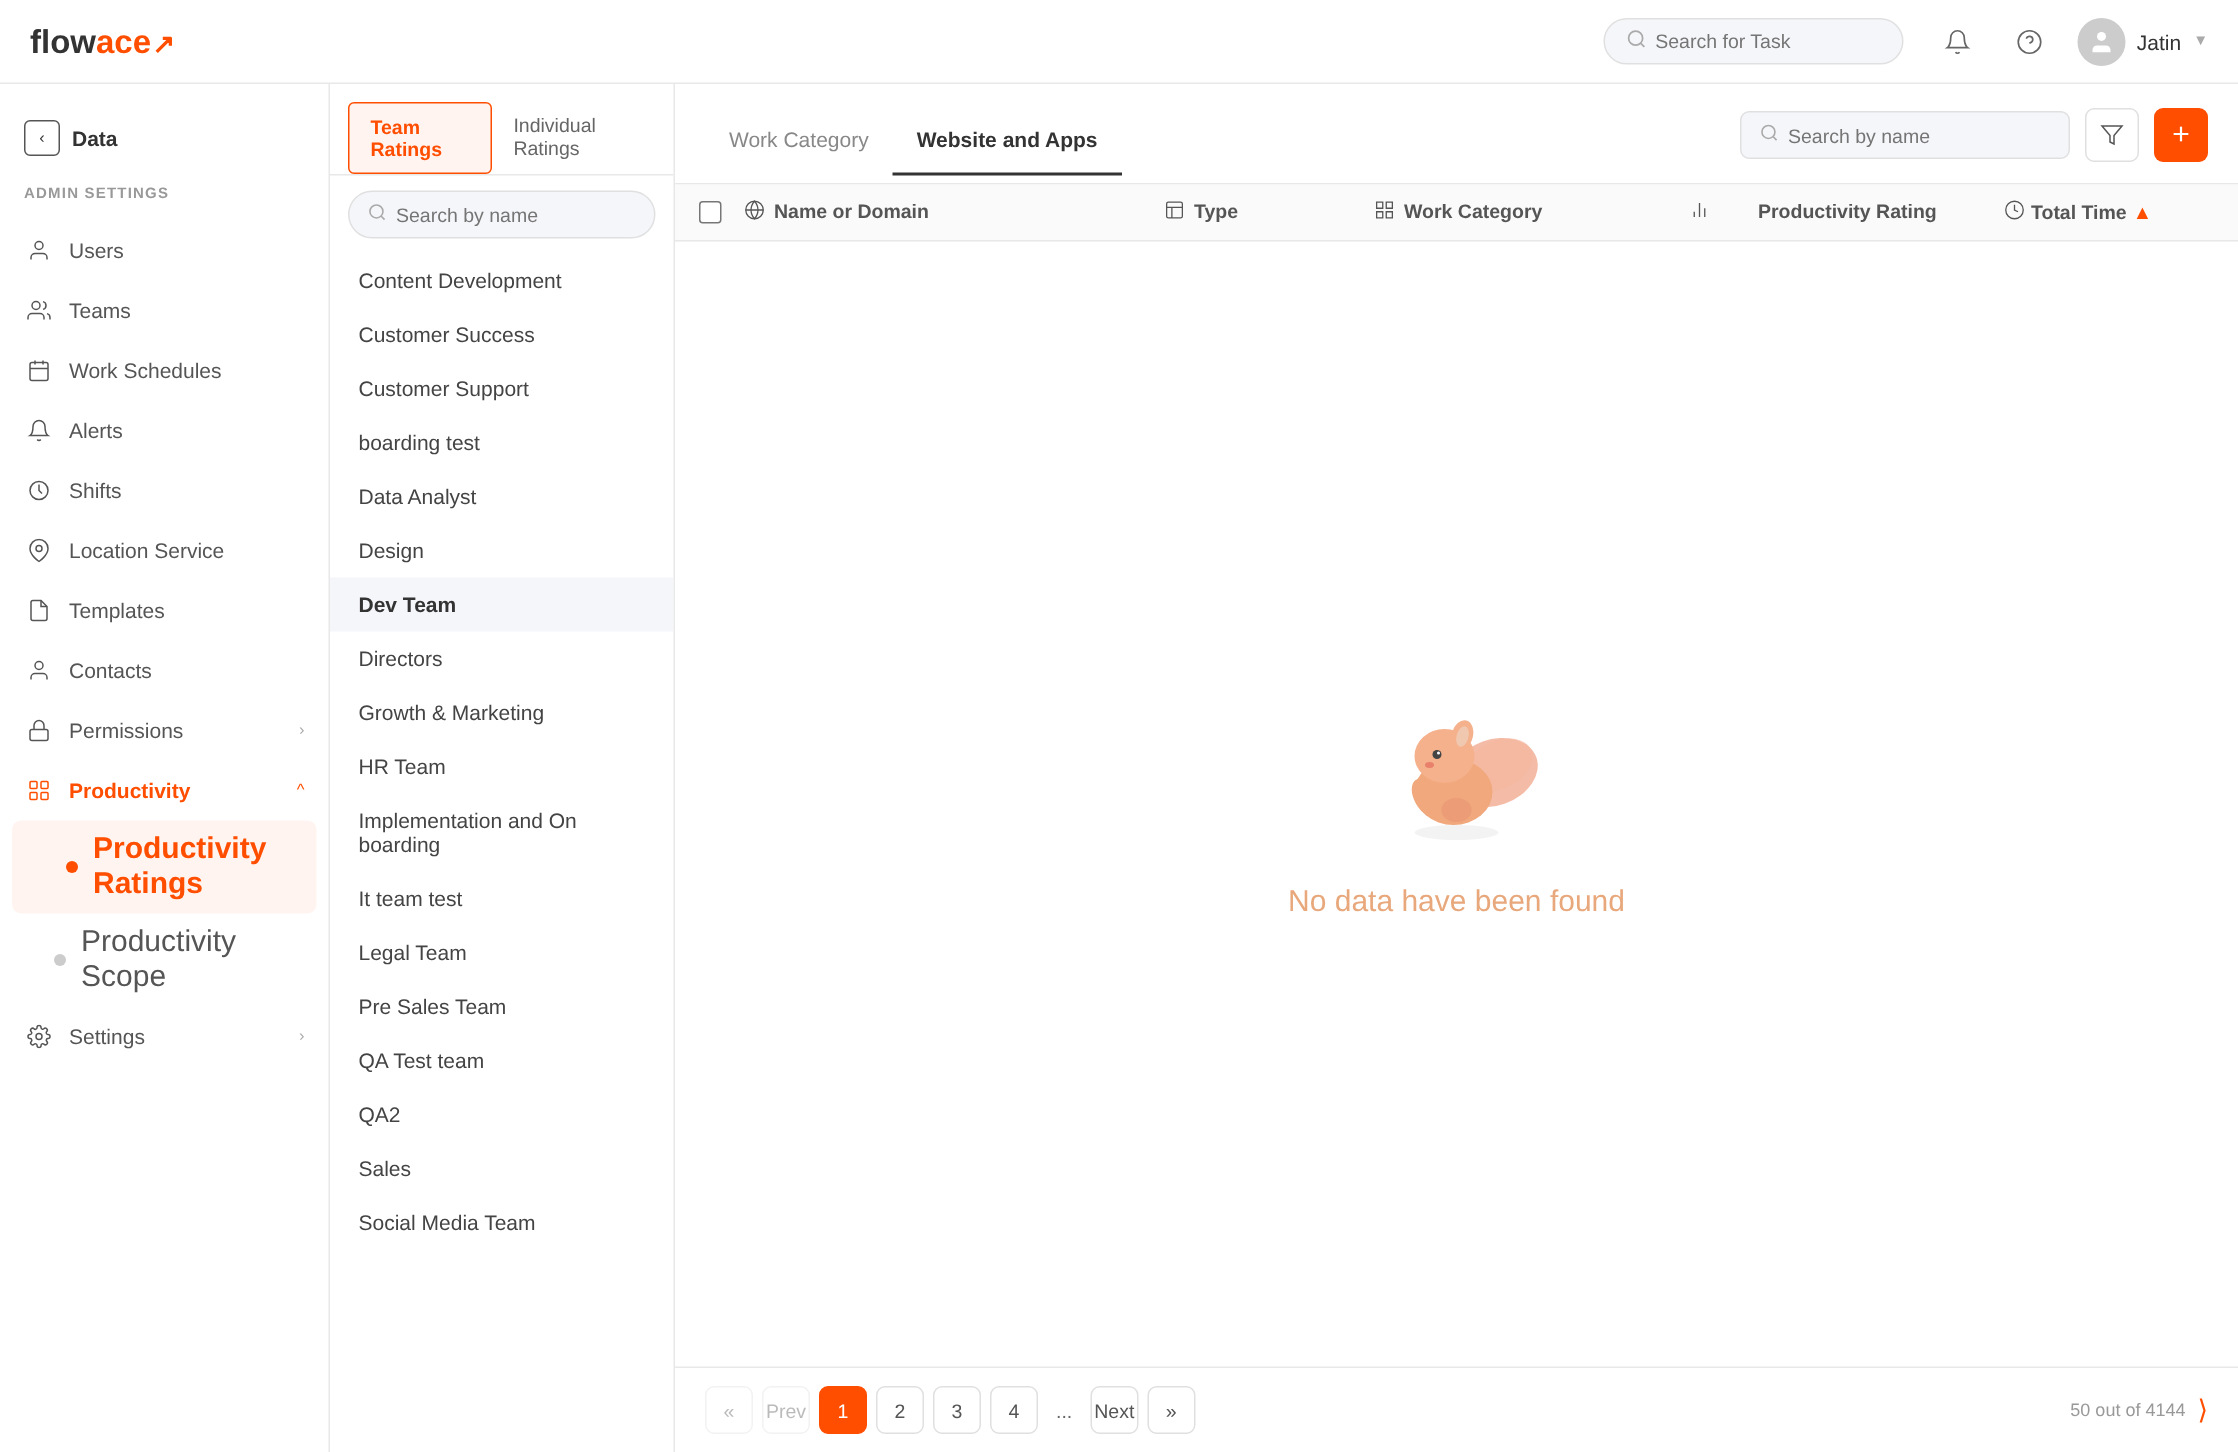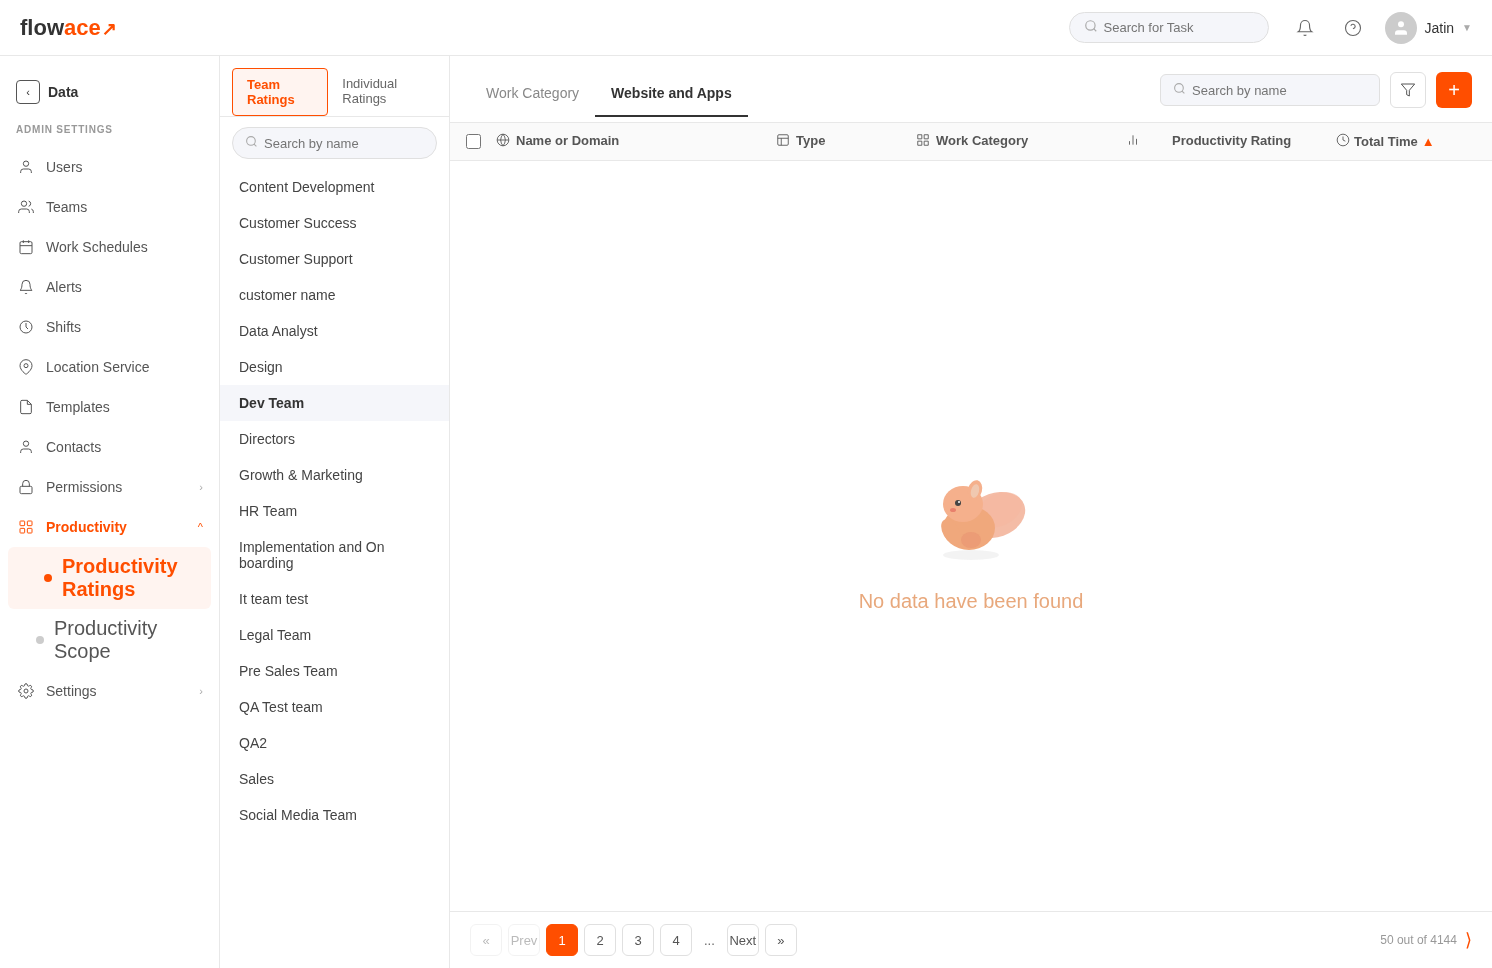--- a/index.html
+++ b/index.html
@@ -272,21 +272,21 @@
             <circle cx="11" cy="11" r="8"></circle>
             <path d="M21 21l-4.35-4.35"></path>
           </svg>
       </span>
       <input type="text" placeholder="Search by name" style="">
     </div>
     <div class="team-list">
       <div class="team-item">Content Development</div>
       <div class="team-item">Customer Success</div>
       <div class="team-item">Customer Support</div>
-      <div class="team-item">customer name</div>
+      <div class="team-item">boarding test</div>
       <div class="team-item">Data Analyst</div>
       <div class="team-item">Design</div>
       <div class="team-item active">Dev Team</div>
       <div class="team-item">Directors</div>
       <div class="team-item">Growth &amp; Marketing</div>
       <div class="team-item">HR Team</div>
       <div class="team-item">Implementation and On boarding</div>
       <div class="team-item">It team test</div>
       <div class="team-item">Legal Team</div>
       <div class="team-item">Pre Sales Team</div>

